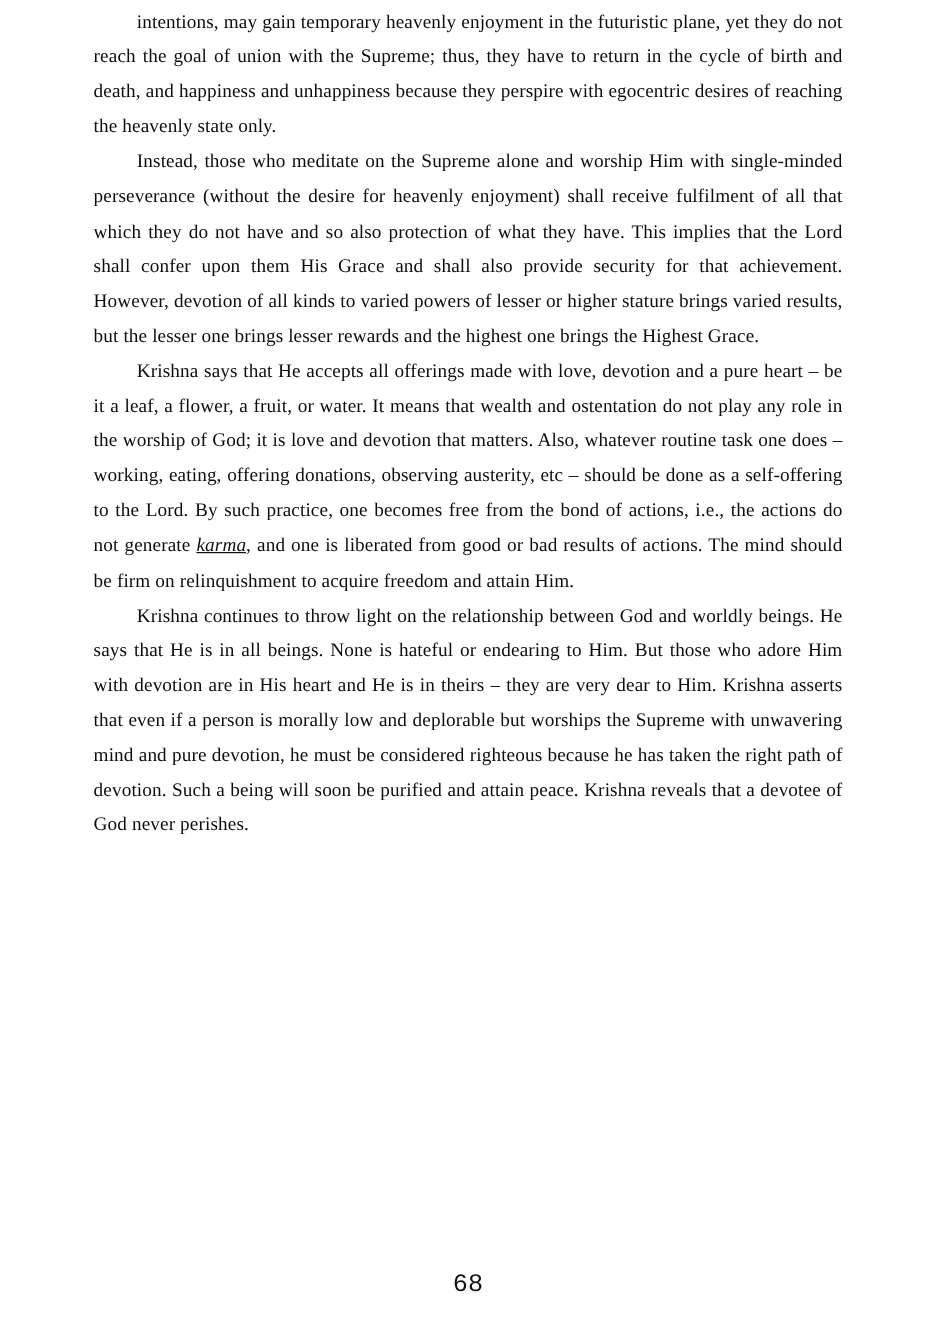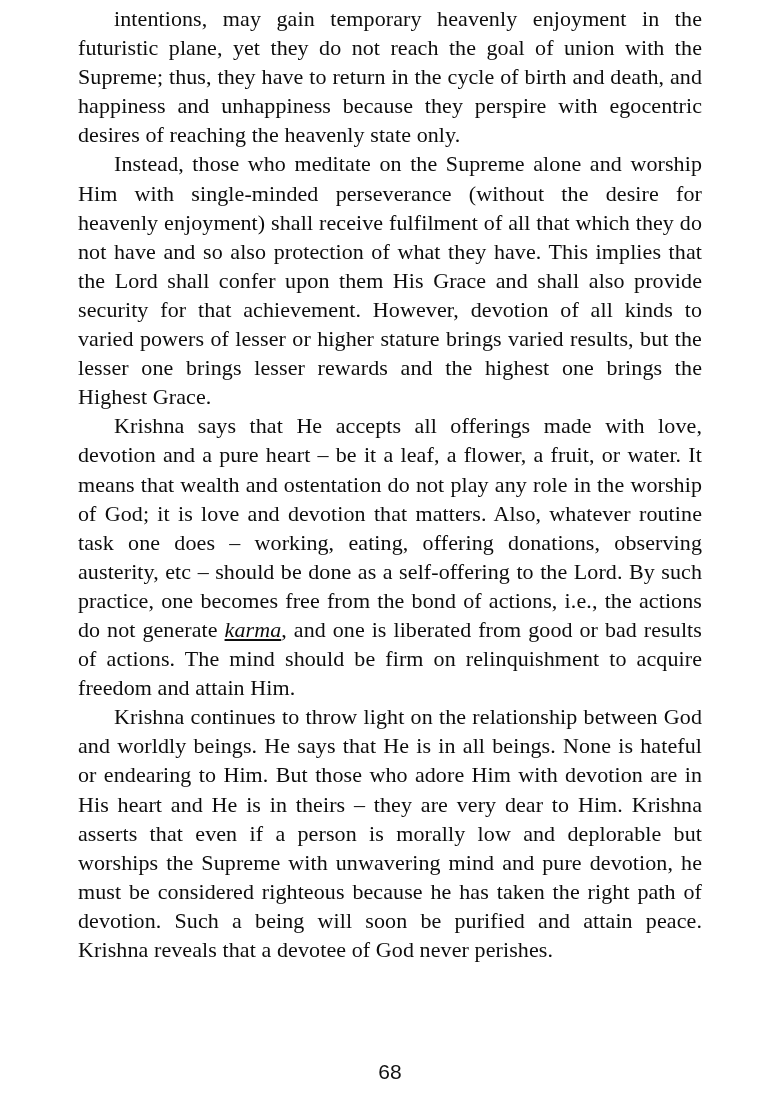--- a/index.html
+++ b/index.html
@@ -21,21 +21,21 @@
   .text-block {
     position: absolute;
     left: 78px;
     top: 4px;
     width: 624px;
   }
   .para {
     margin: 0;
     text-align: justify;
     text-justify: inter-word;
-    font-size: 22px;
+    font-size: 16px;
     line-height: 29.1px;
     text-indent: 36px;
     color: #0d0d0d;
     -webkit-font-smoothing: none;
     letter-spacing: 0.1px;
   }
   .para + .para {
     margin-top: 0;
   }
   .para:last-child {
@@ -48,21 +48,21 @@
   }
   .folio {
     position: absolute;
     left: 0;
     top: 1059px;
     width: 780px;
     text-align: center;
     font-size: 21px;
     line-height: 26px;
     color: #121212;
-    font-family: Liberation Sans, sans-serif;
+    font-family: Liberation Mono, monospace;
   }
 </style>
 </head>
 <body>
 
 <div class="page">
 
   <div class="text-block">
 
     <p class="para">intentions, may gain temporary heavenly enjoyment in the futuristic plane, yet they do not reach the goal of union with the Supreme; thus, they have to return in the cycle of birth and death, and happiness and unhappiness because they perspire with egocentric desires of reaching the heavenly state only.</p>

